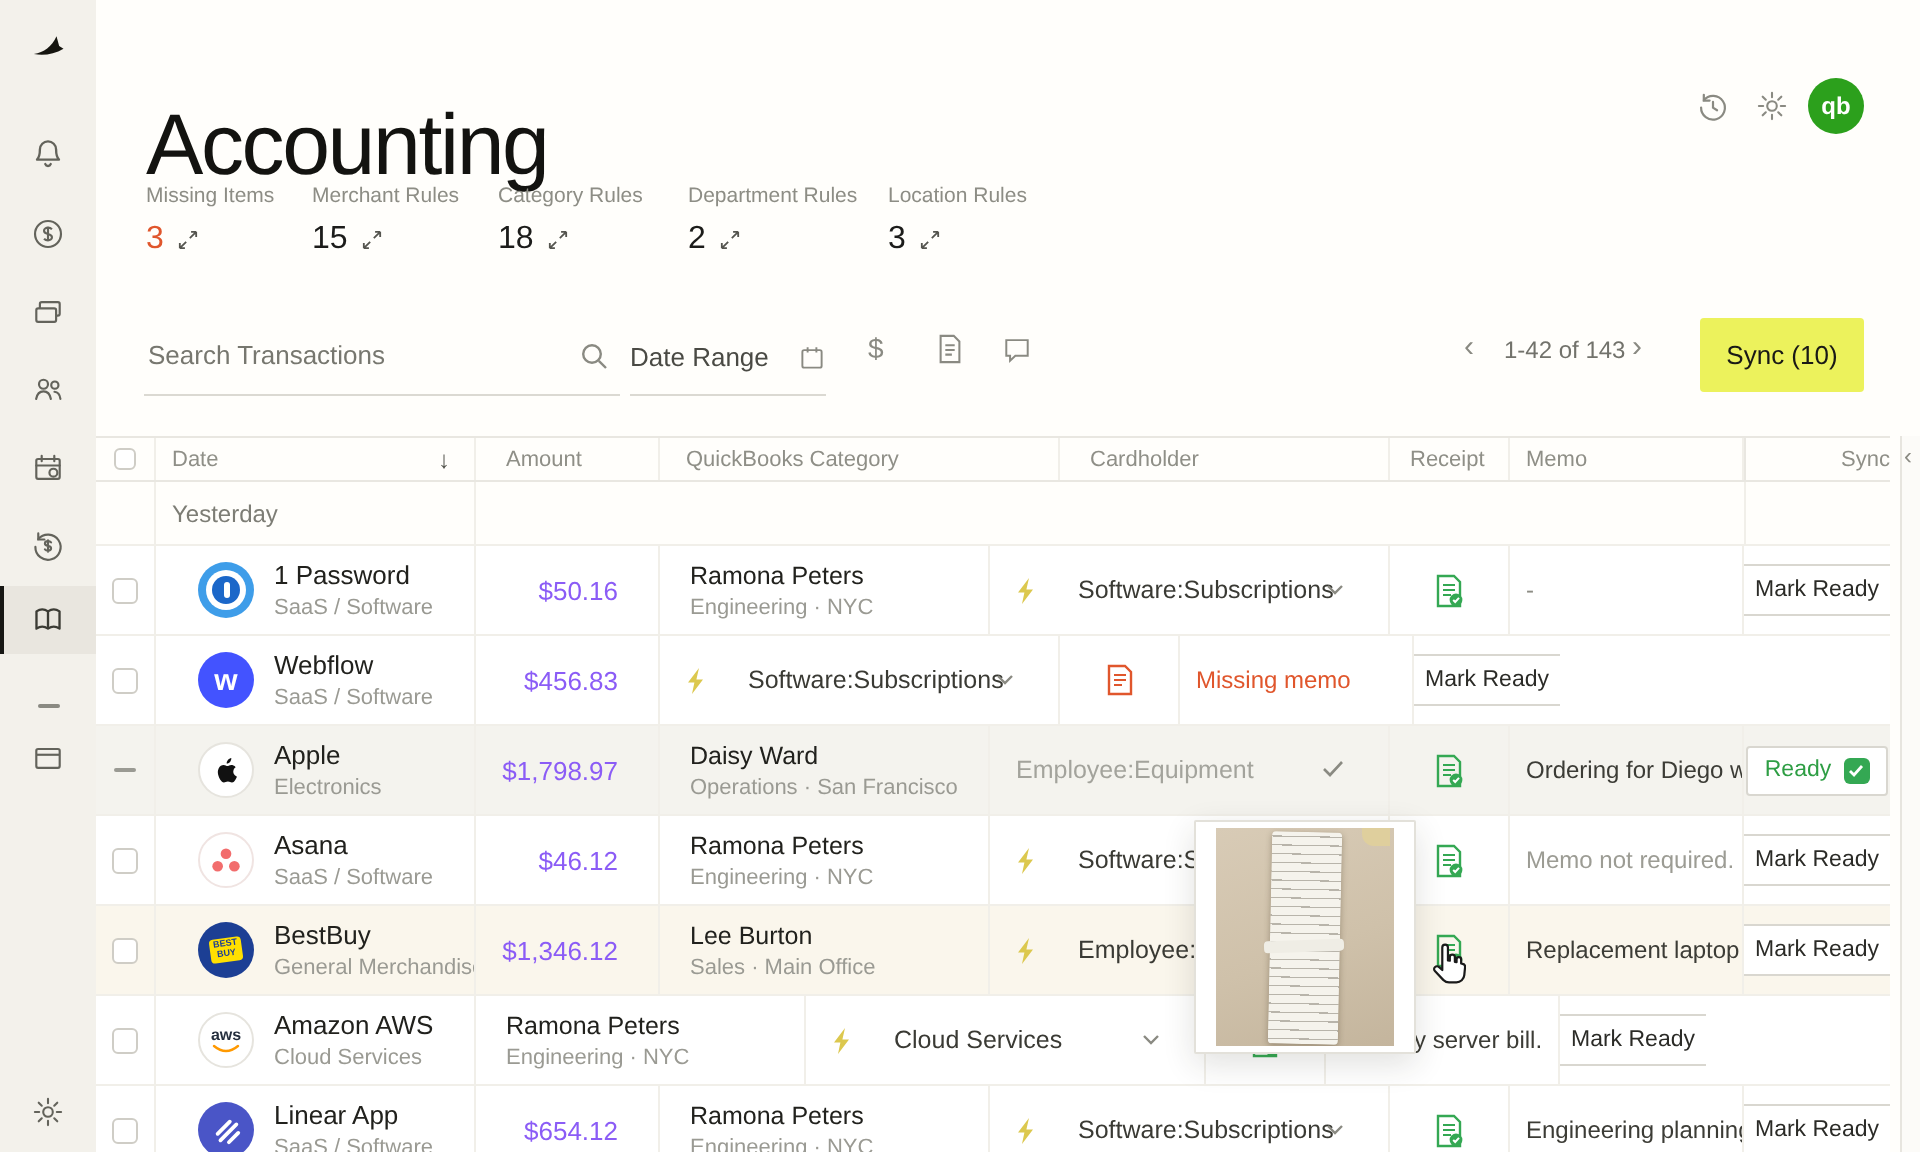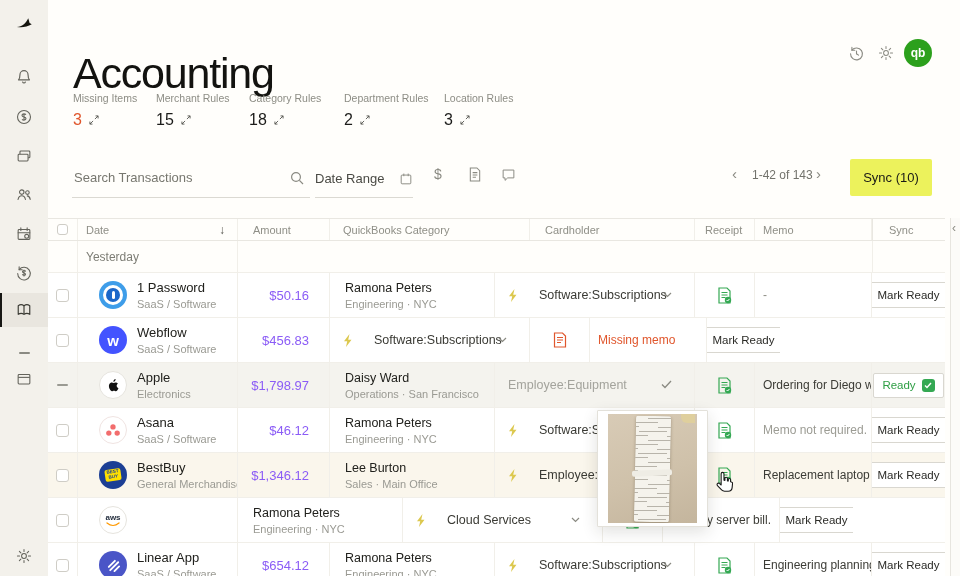--- a/index.html
+++ b/index.html
@@ -292,21 +292,21 @@
         </div>
       <div class="cell c3">
           <span>Cardholder</span>
         </div>
       <div class="cell c5" style="justify-content:flex-start;padding-left:10px">
           <span>Receipt</span>
         </div>
       <div class="cell c6">
           <span>Memo</span>
         </div>
-      <div class="cell c7" style="justify-content:flex-start;padding-left:16px;border-left:1px solid #e9e7e1">
+      <div class="cell c7" style="justify-content:flex-end;padding-left:16px;border-left:1px solid #e9e7e1">
           <span>Sync</span>
         </div>
     </div>
 
     <div class="grow">
       <div class="cell c0"></div>
       <div class="cell c1">
           <span>Yesterday</span>
         </div>
       <div class="gfill cell" style="border-right:0"></div>
@@ -556,20 +556,24 @@
       <div class="cell c0">
           <span class="cb"></span>
         </div>
       <div class="cell c1">
         <span class="logo" style="background:#fff;border:1px solid #e6e4de;box-sizing:border-box;flex-direction:column">
           <span style="font-size:8px;font-weight:bold;color:#252f3e;line-height:1">aws</span>
           <svg width="14" height="5" viewBox="0 0 14 5">
               <path d="M1 1q6 5 12 0" fill="none" stroke="#f90" stroke-width="1.2" stroke-linecap="round"></path>
             </svg>
         </span>
+        <span class="mcol">
+            <span class="mname">Amazon AWS</span>
+            <span class="msub">Cloud Services</span>
+          </span>
       </div>
       <div class="cell c3">
           <span class="ccol">
             <span class="chname">Ramona Peters</span>
             <span class="chsub">Engineering · NYC</span>
           </span>
         </div>
       <div class="cell c4">
         <svg width="11" height="13" viewBox="0 0 11 13">
             <path d="M6.5 0L1 7.2h3.2L3 13l5.5-7.2H5.2z" fill="#dcc84e"></path>

